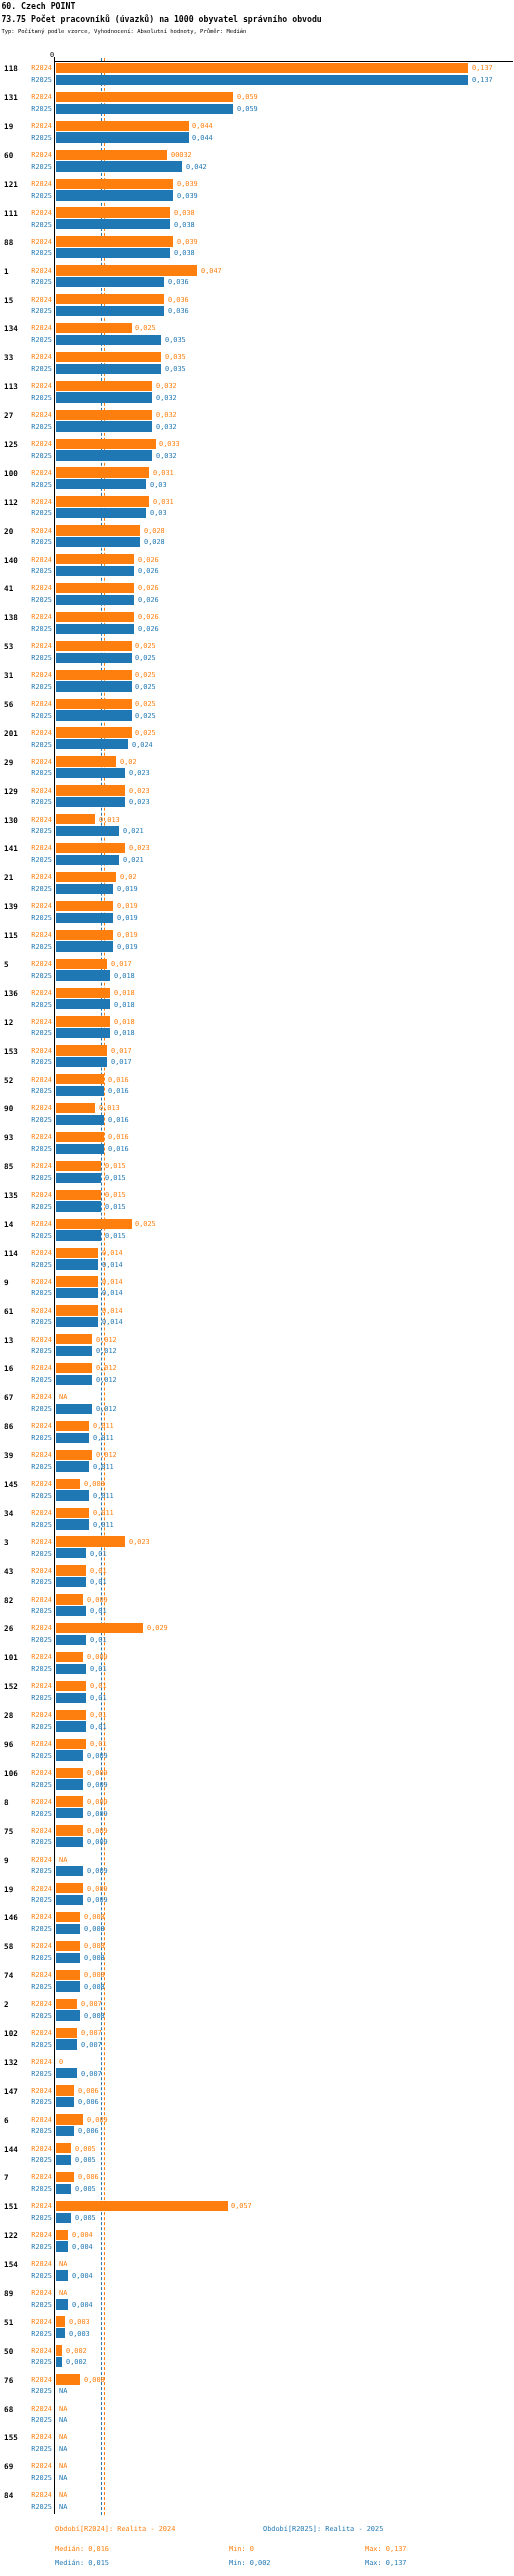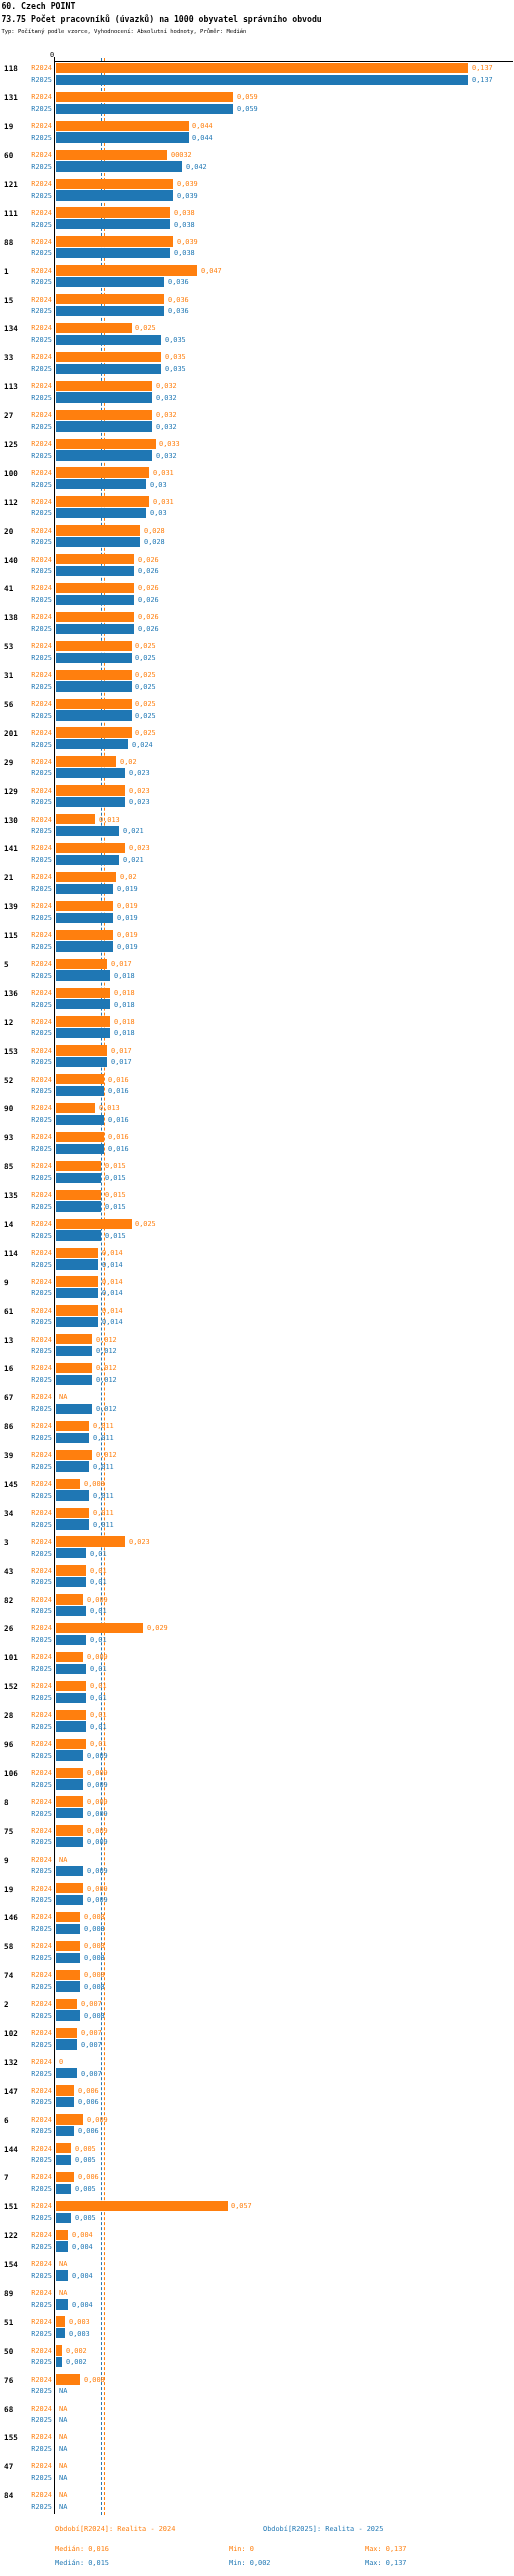--- a/index.html
+++ b/index.html
@@ -1106,21 +1106,21 @@
         <div class="barline bl0">
           <span class="slabel" style="color: rgb(255, 127, 14);">R2024</span>
           <span class="val" style="left: 59px; color: rgb(255, 127, 14);">NA</span>
         </div>
         <div class="barline bl1">
           <span class="slabel" style="color: rgb(31, 119, 180);">R2025</span>
           <span class="val" style="left: 59px; color: rgb(31, 119, 180);">NA</span>
         </div>
       </div>
       <div class="group">
-        <div class="cat">47</div>
+        <div class="cat">69</div>
         <div class="barline bl0">
           <span class="slabel" style="color: rgb(255, 127, 14);">R2024</span>
           <span class="val" style="left: 59px; color: rgb(255, 127, 14);">NA</span>
         </div>
         <div class="barline bl1">
           <span class="slabel" style="color: rgb(31, 119, 180);">R2025</span>
           <span class="val" style="left: 59px; color: rgb(31, 119, 180);">NA</span>
         </div>
       </div>
       <div class="group">

